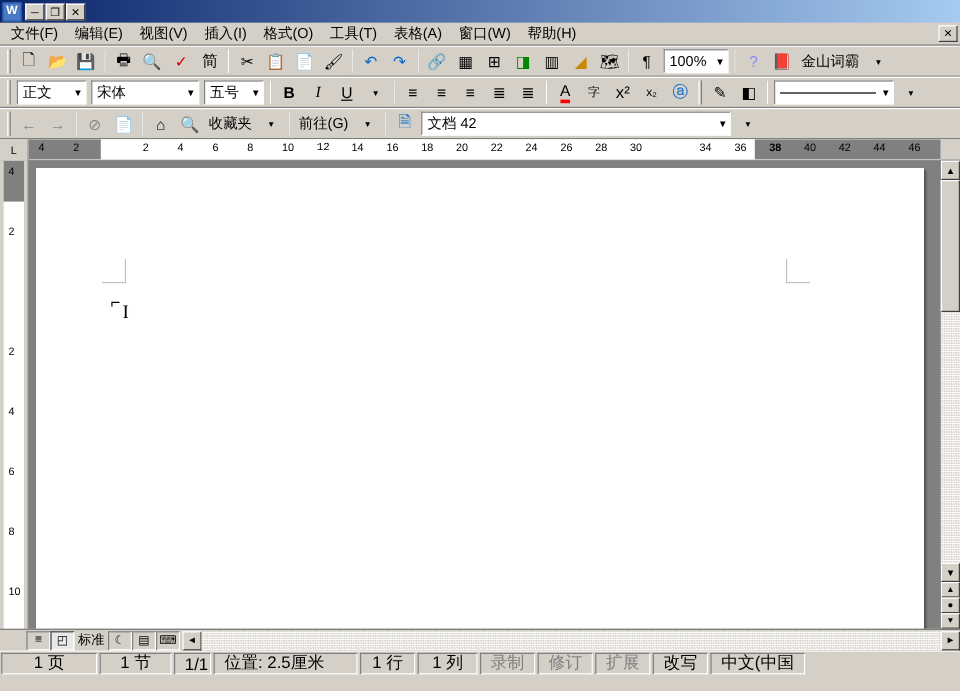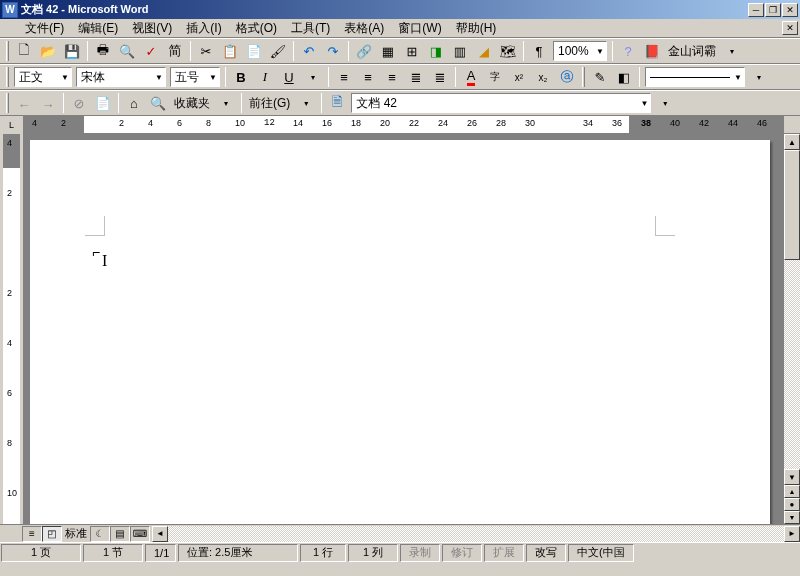--- a/index.html
+++ b/index.html
@@ -6,21 +6,21 @@
 body { font-family: "SimSun", "宋体", Tahoma, sans-serif; font-size: 12px; background: #d4d0c8; width: 800px; height: 576px; overflow: hidden; position: relative; }
 
 
 .titlebar { background: linear-gradient(to right, #0a246a, #a6caf0); height: 19px; display: flex; align-items: center; color: white; padding: 0 2px; }
 .titlebar .ticon { width: 16px; height: 16px; background: #4a7ac7; border: 1px solid #2a5aa7; margin-right: 3px; display: flex; align-items: center; justify-content: center; font-size: 10px; font-weight: bold; }
 .titlebar .title { font-weight: bold; font-size: 11px; flex: 1; }
 .titlebar .winbtns { display: flex; gap: 1px; }
 .titlebar .winbtn { width: 16px; height: 14px; background: #d4d0c8; border: 1px solid; border-color: #fff #404040 #404040 #fff; font-size: 9px; display: flex; align-items: center; justify-content: center; color: black; font-family: Marlett, sans-serif; }
 
 
-.menubar { background: #d4d0c8; height: 19px; display: flex; align-items: center; padding: 0 18px; border-bottom: 1px solid #808080; position: relative; }
+.menubar { background: #d4d0c8; height: 19px; display: flex; align-items: center; padding: 0 2px; border-bottom: 1px solid #808080; position: relative; }
 .menubar .menuitem { padding: 2px 7px; cursor: default; }
 .menubar .closebtn { position: absolute; right: 2px; top: 2px; width: 16px; height: 14px; background: #d4d0c8; border: 1px solid; border-color: #fff #404040 #404040 #fff; display: flex; align-items: center; justify-content: center; font-size: 9px; }
 
 
 .toolbar { background: #d4d0c8; height: 26px; display: flex; align-items: center; padding: 1px 3px; border-top: 1px solid #fff; border-bottom: 1px solid #808080; }
 .handle { width: 3px; height: 20px; border-left: 1px solid #fff; border-right: 1px solid #808080; margin: 0 3px; }
 .tbtn { width: 22px; height: 22px; display: flex; align-items: center; justify-content: center; margin: 0 1px; border: 1px solid transparent; cursor: default; }
 .sep { width: 1px; height: 20px; background: #808080; border-right: 1px solid #fff; margin: 0 3px; }
 .dropdown { height: 20px; background: white; border: 1px solid; border-color: #808080 #fff #fff #808080; display: flex; align-items: center; padding: 0 2px 0 4px; margin: 0 2px; }
 .dropdown .arrow { margin-left: auto; font-size: 8px; color: #000; }
@@ -63,30 +63,29 @@
 
 .viewrow { height: 18px; background: #d4d0c8; display: flex; align-items: center; border-top: 1px solid #808080; position:relative; }
 .viewbtns { display: flex; margin-left: 22px; }
 .viewbtn { width: 20px; height: 16px; border: 1px solid; border-color: #808080 #fff #fff #808080; display: flex; align-items: center; justify-content: center; font-size: 10px; margin: 0; }
 .viewbtn.active { border-color: #404040 #fff #fff #404040; background:#e8e8e8;}
 .viewlabel { padding: 0 3px; font-size:11px; }
 .hscroll { flex: 1; display: flex; margin-left: 2px; }
 .hstrack { flex: 1; background: repeating-conic-gradient(#d4d0c8 0 25%, #fff 0 50%) 0 0/2px 2px; height:16px; position:relative; }
 
 
-.statusbar { height: 20px; background: #d4d0c8; display: flex; align-items: center; border-top: 1px solid #fff; font-size: 11px; }
+.statusbar { height: 20px; background: #d4d0c8; display: flex; align-items: center; border-top: 1px solid #fff; font-size: 14px; }
 .statusbar .cell { border: 1px solid; border-color: #808080 #fff #fff #808080; height: 18px; padding: 2px 8px; margin: 0 1px; display: flex; align-items: center; }
 .statusbar .cell.dim { color: #808080; }
 </style>
 </head>
 <body>
 
 <div class="titlebar">
   <div class="ticon">W</div>
-  <div class="title">文档 42 - Microsoft Word</div>
   <div class="winbtns">
     <div class="winbtn">─</div>
     <div class="winbtn">❐</div>
     <div class="winbtn">✕</div>
   </div>
 </div>
 
 <div class="menubar">
   <div class="menuitem">文件(F)</div>
   <div class="menuitem">编辑(E)</div>
@@ -233,21 +232,21 @@
   <div class="sep"></div>
   <div class="tbtn">
       <span class="ico">
         <span style="border-bottom:3px solid red">A</span>
       </span>
     </div>
   <div class="tbtn">
       <span class="ico" style="font-size:10px">字</span>
     </div>
   <div class="tbtn">
-      <span class="ico" style="font-size:10px">x²</span>
+      <span class="ico" style="font-size:14px">x²</span>
     </div>
   <div class="tbtn">
       <span class="ico" style="font-size:10px">x₂</span>
     </div>
   <div class="tbtn">
       <span class="ico" style="color:#06c">ⓐ</span>
     </div>
   <div class="handle"></div>
   <div class="tbtn">
       <span class="ico">✎</span>
@@ -293,21 +292,21 @@
     </div>
   <div class="sep"></div>
   <div class="tlabel">前往(G)</div>
   <div class="tbtn">
       <span class="ico" style="font-size:8px">▾</span>
     </div>
   <div class="sep"></div>
   <div class="tbtn">
       <span class="ico" style="color:#06c">🗎</span>
     </div>
-  <div class="dropdown" style="width:300px">
+  <div class="dropdown" style="width:258px">
       <span>文档 42</span>
       <span class="arrow">▼</span>
     </div>
   <div class="tbtn">
       <span class="ico" style="font-size:8px">▾</span>
     </div>
 </div>
 
 <div class="ruler-row">
   <div class="ruler-corner">L</div>

